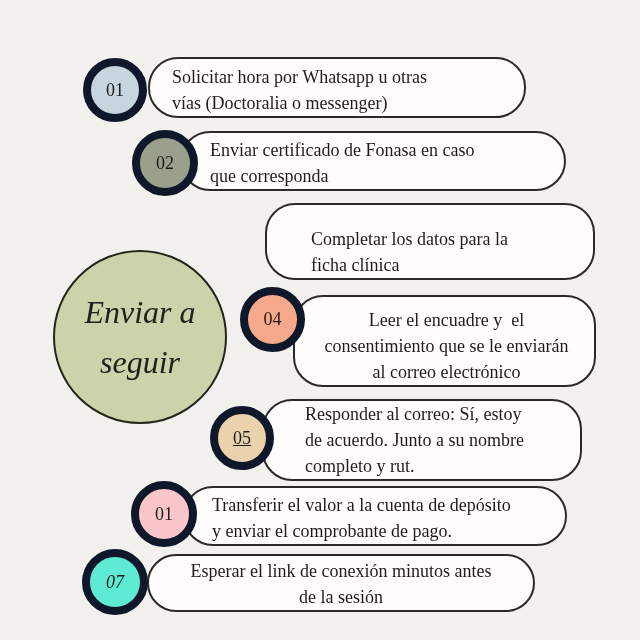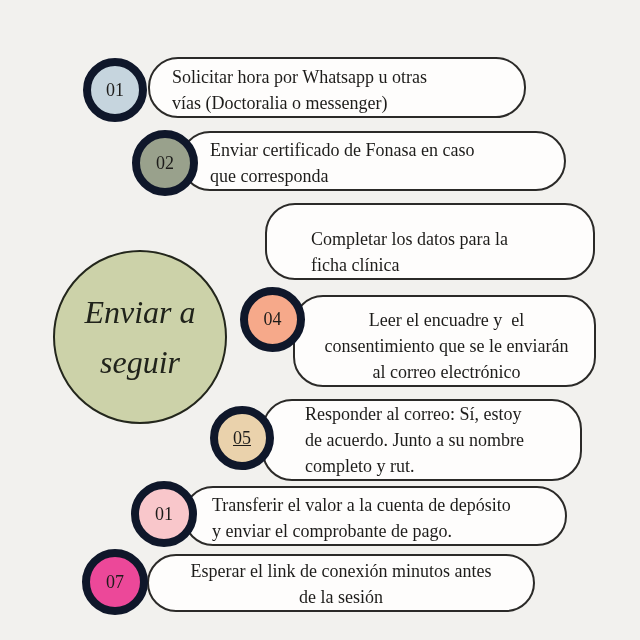--- a/index.html
+++ b/index.html
@@ -132,17 +132,17 @@
 y enviar el comprobante de pago.</div>
   </div>
   <div class="circle c6" style="background-color: rgb(249, 199, 203);">
     <span>01</span>
   </div>
 
   <div class="pill p7 center">
     <div class="txt">Esperar el link de conexión minutos antes
 de la sesión</div>
   </div>
-  <div class="circle c7" style="background-color: #ec4899;">
+  <div class="circle c7" style="background-color: #5eead4; font-style: italic;">
     <span>07</span>
   </div>
 
 </div>
 
 </body></html>

